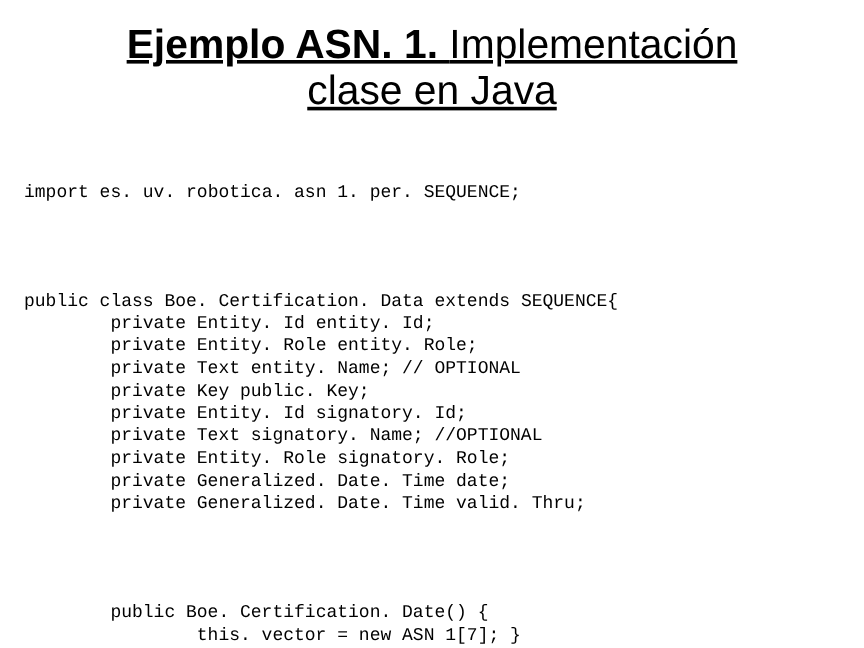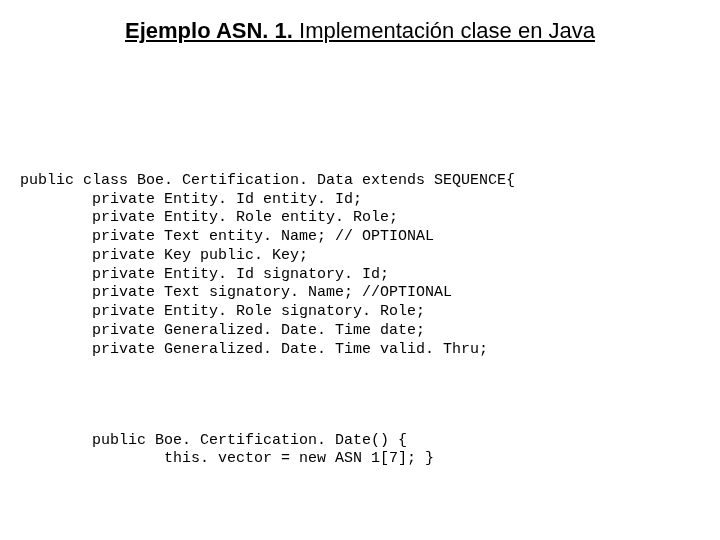--- a/index.html
+++ b/index.html
@@ -5,21 +5,21 @@
     * { margin: 0; padding: 0; box-sizing: border-box; }
     body {
       width: 720px;
       height: 540px;
       background: #fff;
       font-family: Arial, Helvetica, sans-serif;
       padding: 18px 20px;
     }
     .title {
       text-align: center;
-      font-size: 22px;
+      font-size: 34px;
       margin-bottom: 18px;
       margin-left: 60px;
       margin-right: 60px;
     }
     .title .bold { font-weight: bold; text-decoration: underline; }
     .title .plain { font-weight: normal; text-decoration: underline; }
     .code {
       font-family: "Courier New", Courier, monospace;
       font-size: 15px;
       line-height: 1.25;
@@ -30,21 +30,21 @@
     .ind2 { padding-left: 144px; }
   </style>
 </head>
 <body>
 
 <div class="title">
   <span class="bold">Ejemplo ASN. 1. </span><span class="plain">Implementación clase en Java</span>
 </div>
 
 <div class="code">
-  <div class="block"></div>
+  <div class="block"><div>import es. uv. robotica. asn 1. per. SEQUENCE;</div></div>
 
   <div class="block"><div>public class Boe. Certification. Data extends SEQUENCE{</div><div class="ind1">private Entity. Id entity. Id;</div><div class="ind1">private Entity. Role entity. Role;</div><div class="ind1">private Text entity. Name; // OPTIONAL</div><div class="ind1">private Key public. Key;</div><div class="ind1">private Entity. Id signatory. Id;</div><div class="ind1">private Text signatory. Name; //OPTIONAL</div><div class="ind1">private Entity. Role signatory. Role;</div><div class="ind1">private Generalized. Date. Time date;</div><div class="ind1">private Generalized. Date. Time valid. Thru;</div></div>
 
   <div class="block"><div class="ind1">public Boe. Certification. Date() {</div><div class="ind2">this. vector = new ASN 1[7]; }</div></div>
 
   
 
   
 </div>
 

